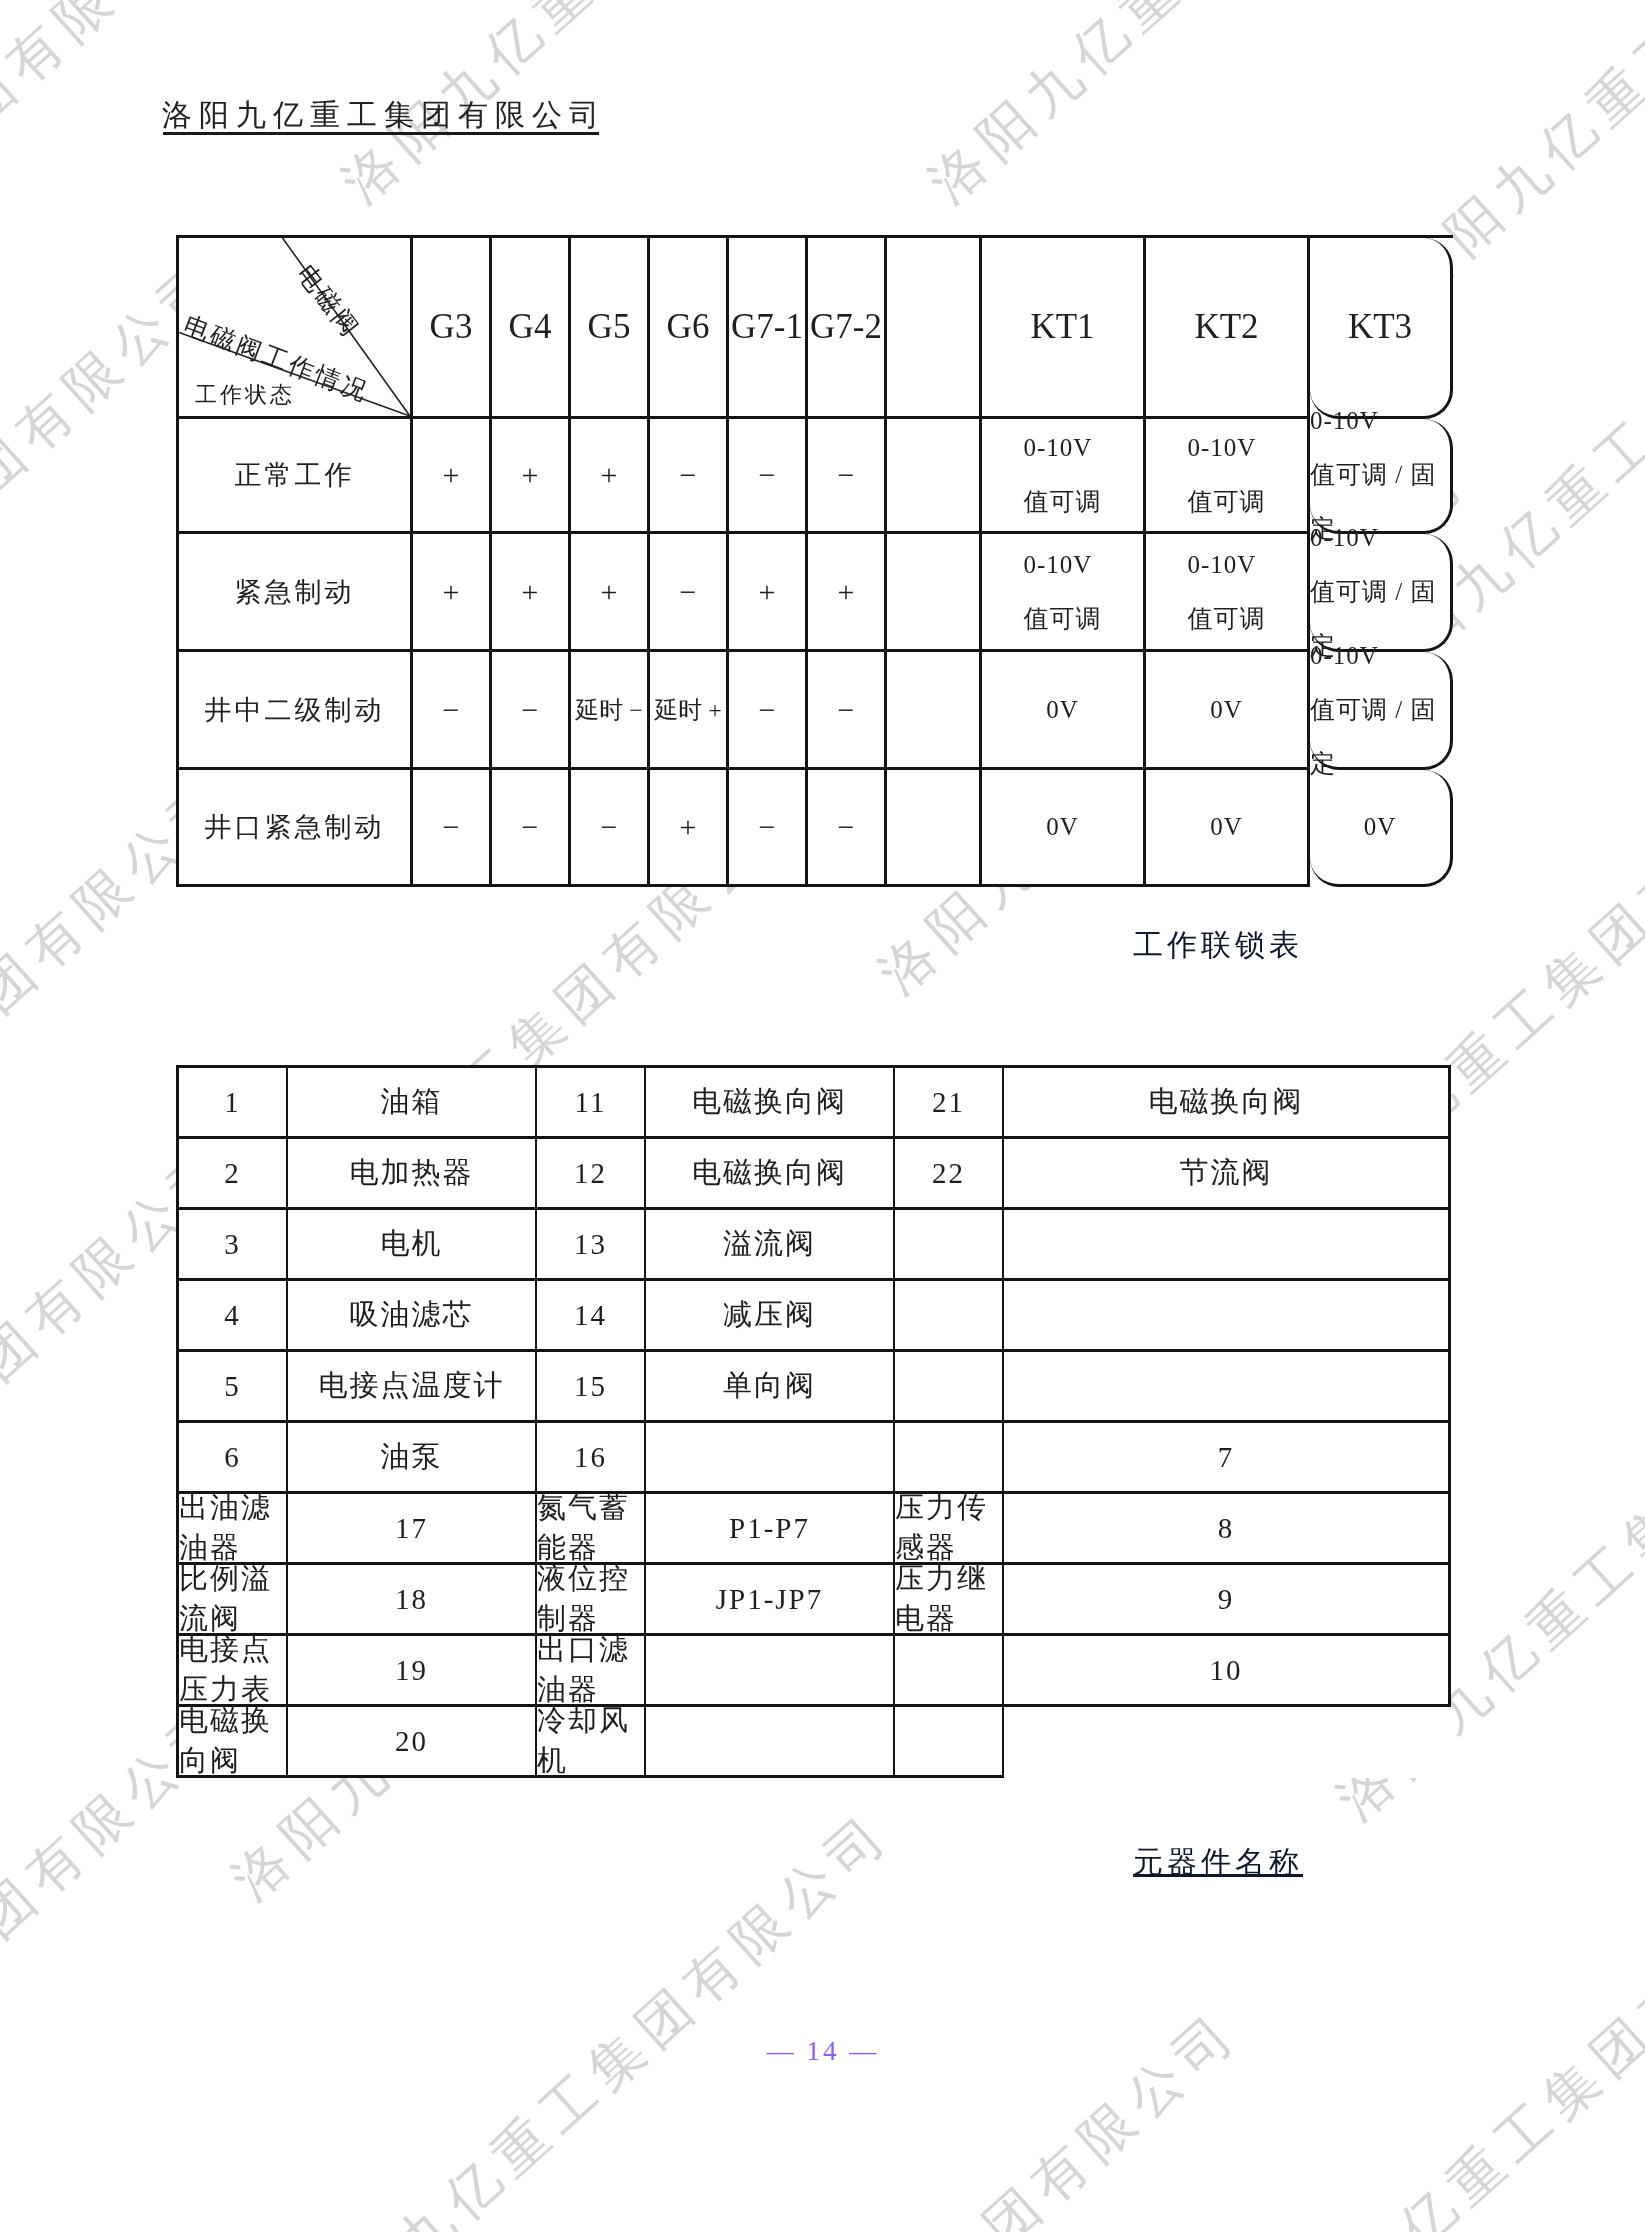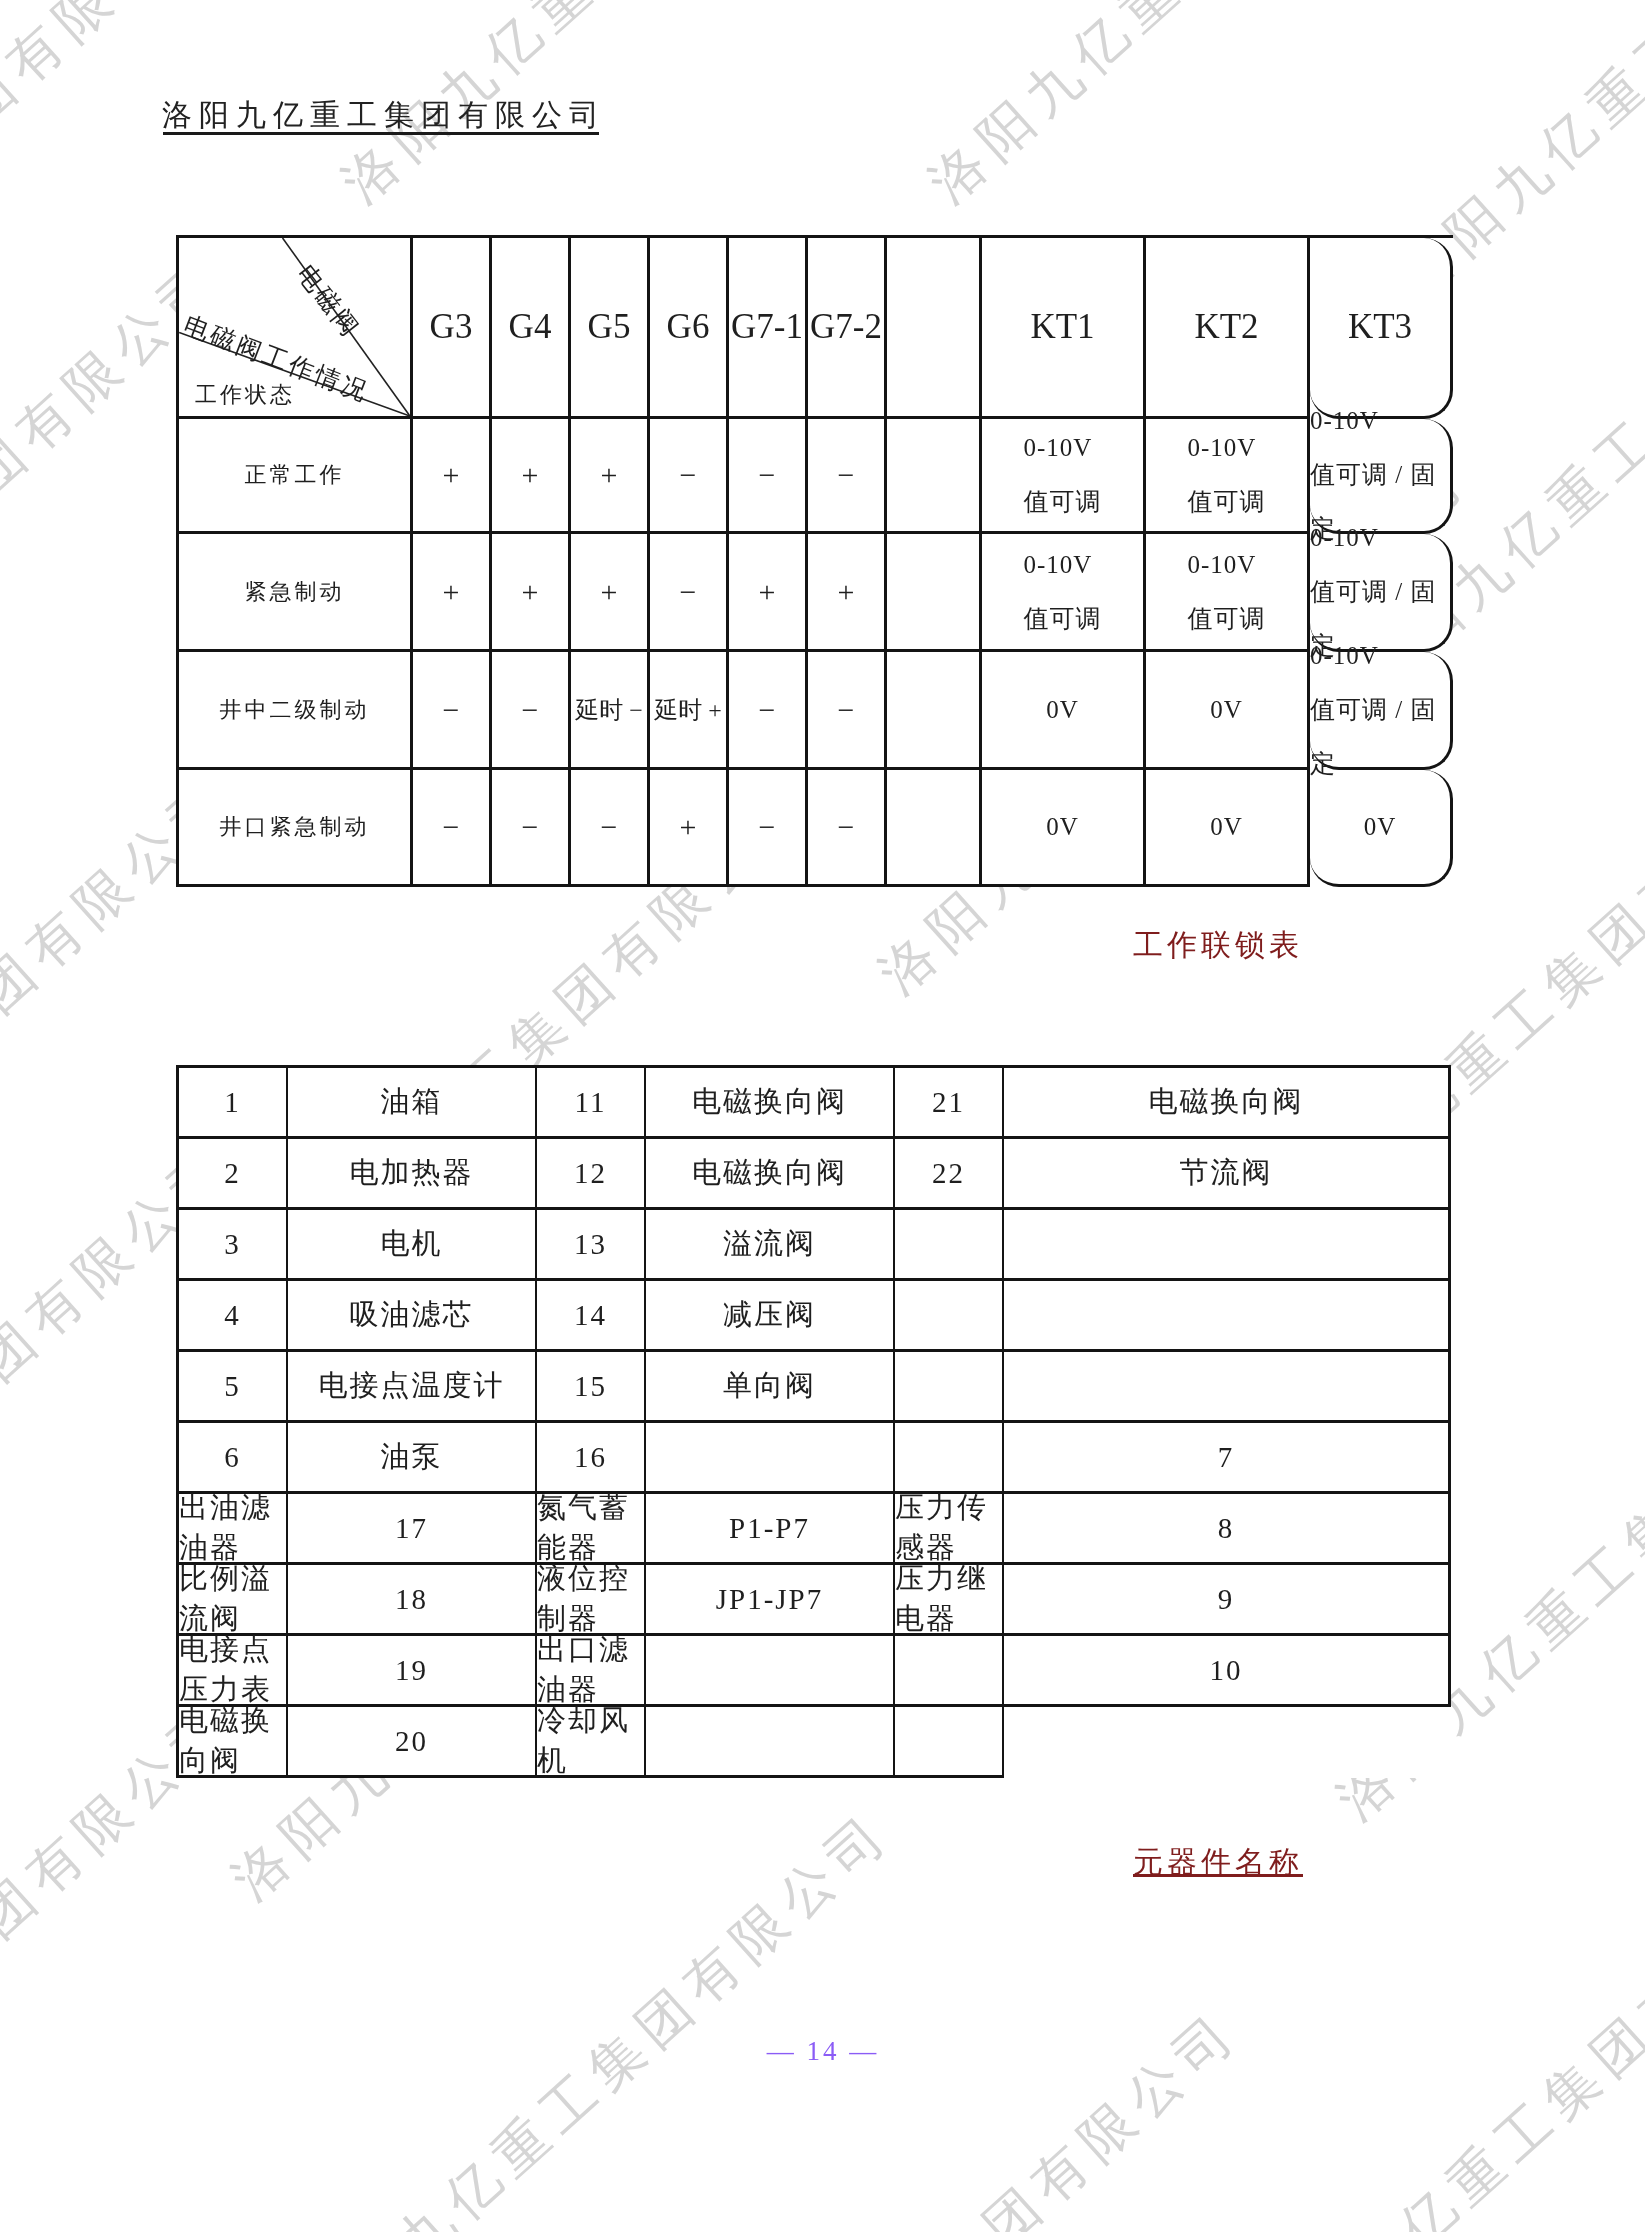--- a/index.html
+++ b/index.html
@@ -16,35 +16,35 @@
   
   .grid{position:absolute;display:grid;background:#fff;border-left:3px solid #141414;border-top:3px solid #141414;}
   .grid>div{box-sizing:border-box;border-right:3px solid #141414;border-bottom:3px solid #141414;display:flex;align-items:center;justify-content:center;}
 
   
   #interlock-grid{left:176px;top:235px;
     grid-template-columns:234px 79px 79px 79px 79px 79px 79px 95px 164px 164px 143px;
     grid-template-rows:181px 115px 118px 118px 117px;}
   #interlock-grid>div:nth-child(11n){border-right:3px solid #141414;border-radius:29px;}
   .head-cell{font-size:35px;}
-  .row-label{font-size:22px;letter-spacing:3px;}
+  .row-label{font-size:27px;letter-spacing:3px;}
   .val-cell{font-size:30px;}
   .kt{font-size:25px;line-height:54px;white-space:pre-line;letter-spacing:1px;}
   .delay{font-size:24px;letter-spacing:0;}
 
   
   .diag-cell{position:relative;overflow:hidden;}
   .diag-cell svg{position:absolute;left:0;top:0;}
   .diag-label{position:absolute;font-size:25px;letter-spacing:3px;white-space:nowrap;transform-origin:0 0;}
   .dl-top{left:137px;top:20px;transform:rotate(52deg);}
   .dl-mid{left:12px;top:70px;transform:rotate(21deg);}
   .dl-bot{left:16px;top:142px;transform:none;font-size:22px;}
 
   
-  .caption{position:absolute;left:985px;width:318px;text-align:right;font-size:30px;letter-spacing:4px;color:#7f1d1d;}
+  .caption{position:absolute;left:985px;width:318px;text-align:right;font-size:30px;letter-spacing:4px;color:#0f172a;}
   #cap-interlock{top:925px;}
   #cap-components{top:1842px;text-decoration:underline;}
 
   
   #components-grid{left:176px;top:1065px;
     grid-template-columns:109px 249px 109px 249px 109px 447px;
     grid-template-rows:repeat(10,71px);}
   #components-grid>div{border-right-width:2px;}
   #components-grid>div:nth-child(6n){border-right-width:3px;}
   .comp-cell{font-size:29px;letter-spacing:2px;}

